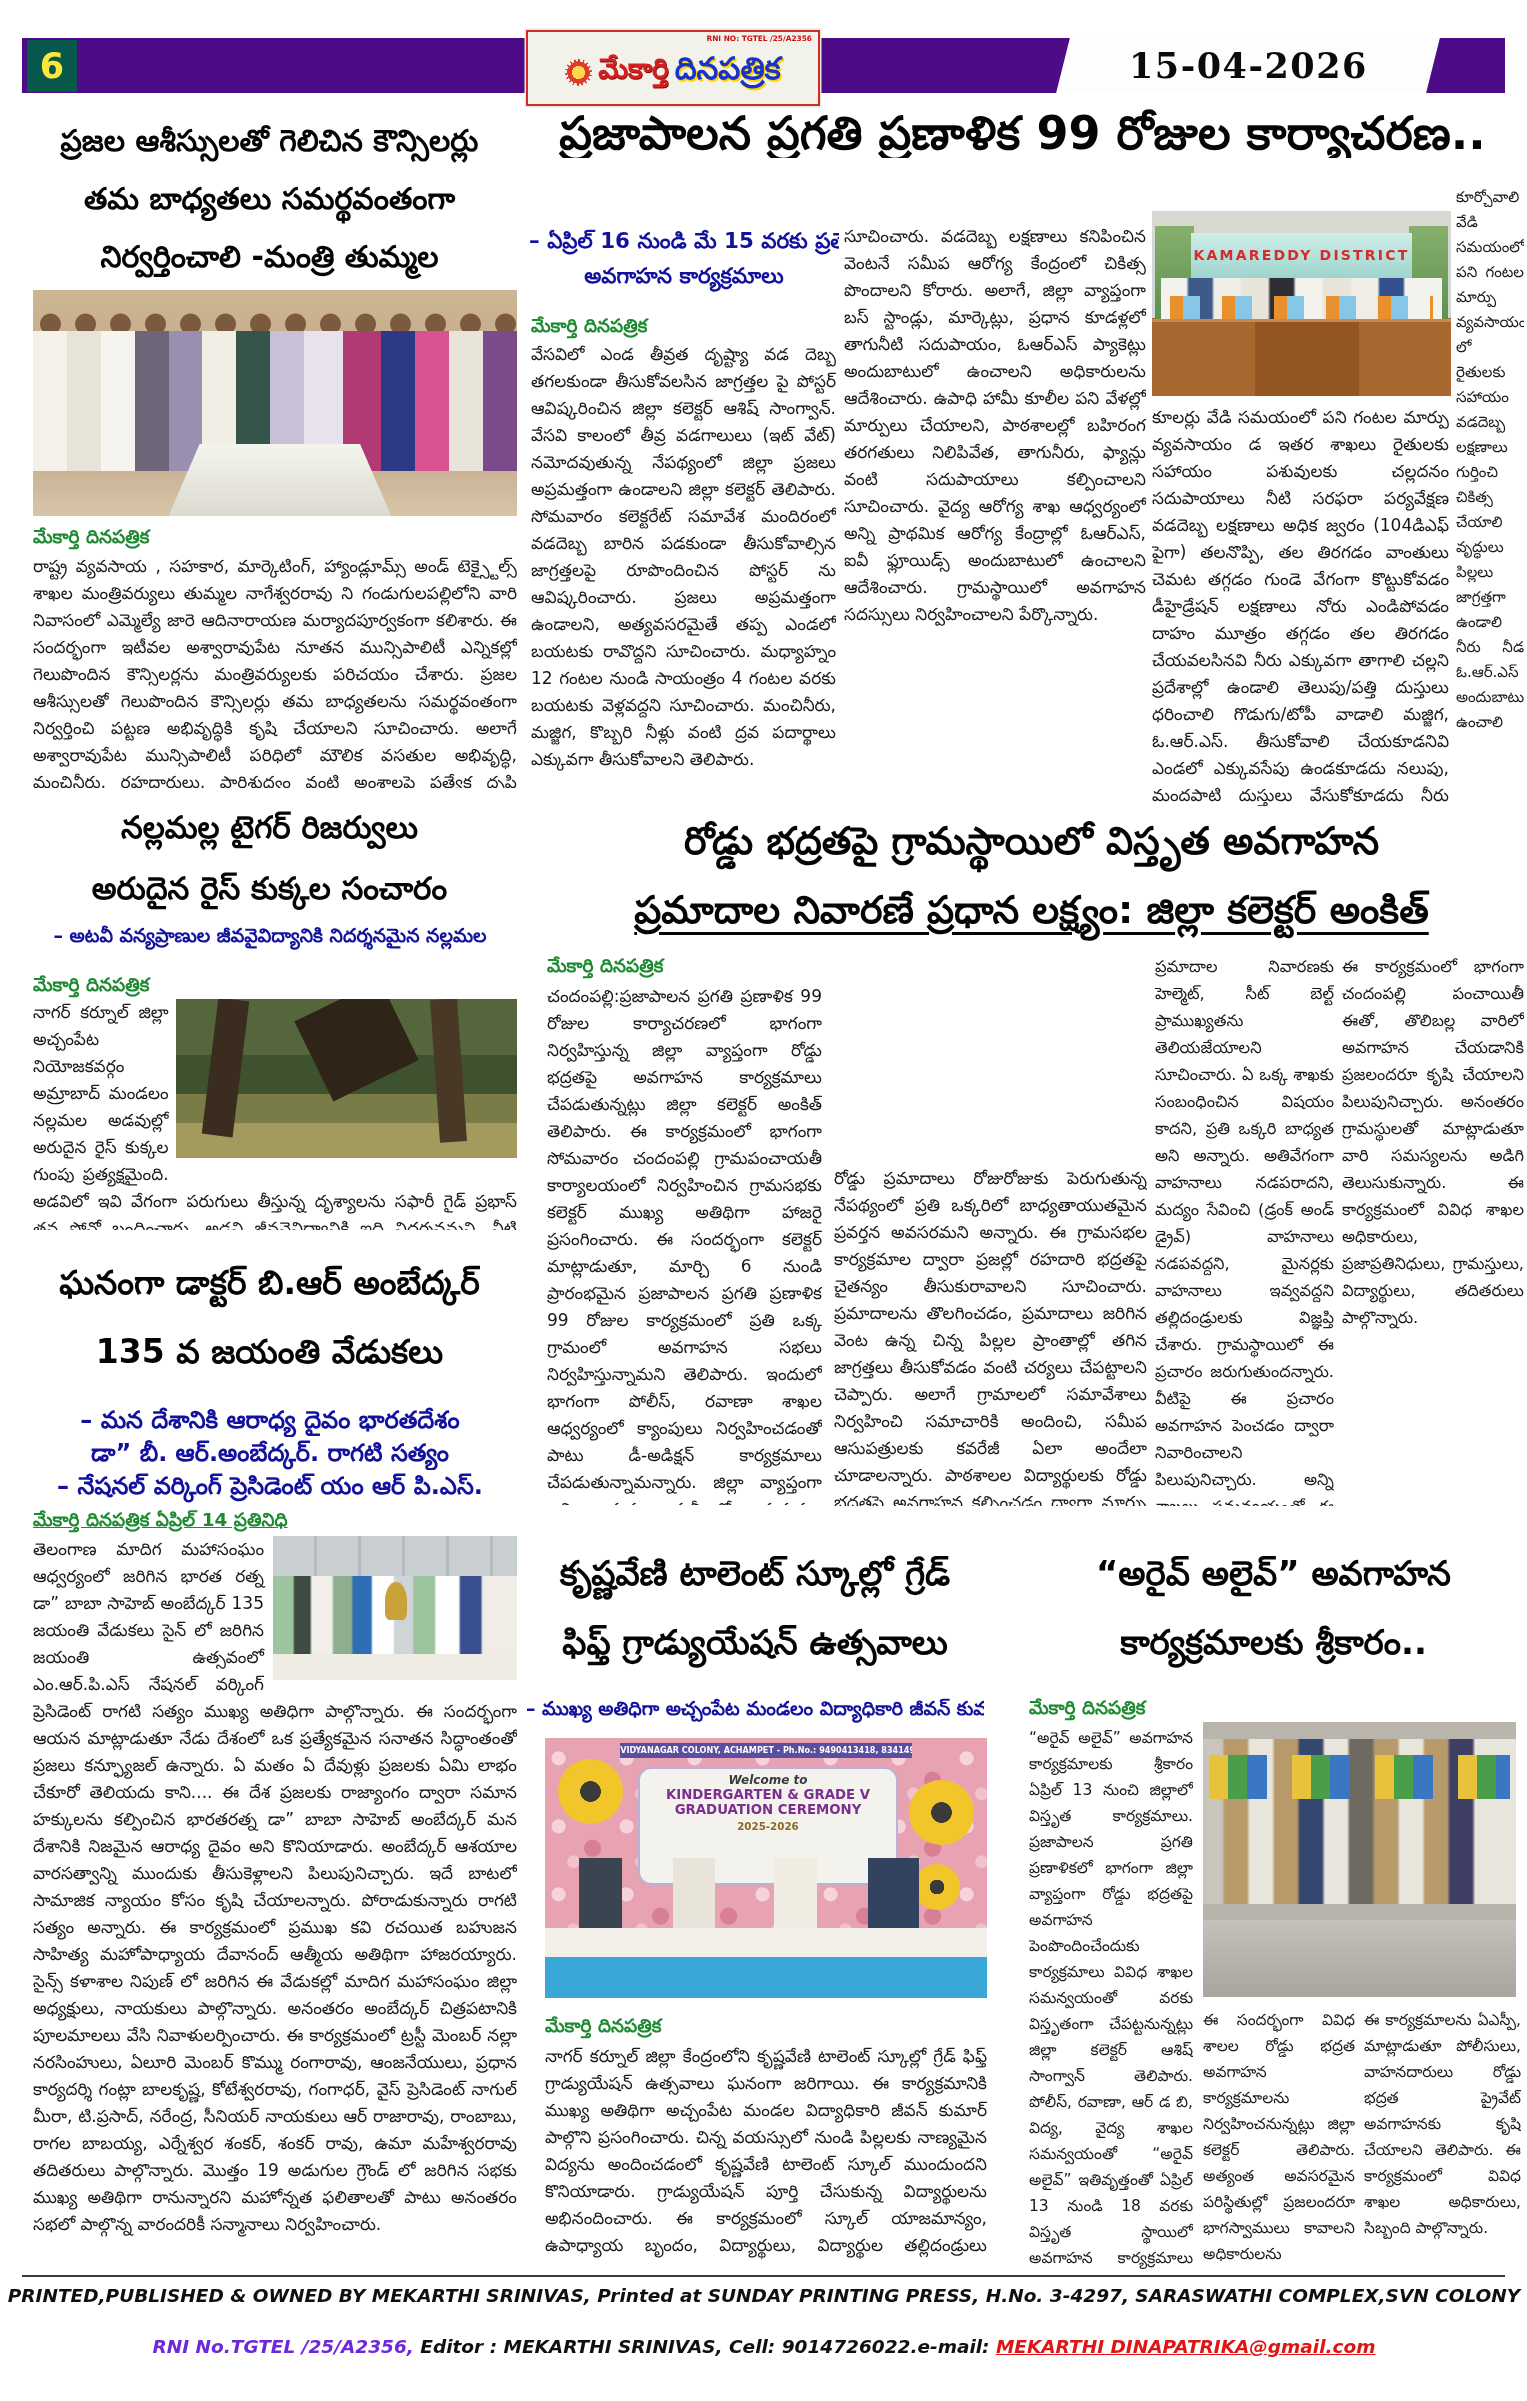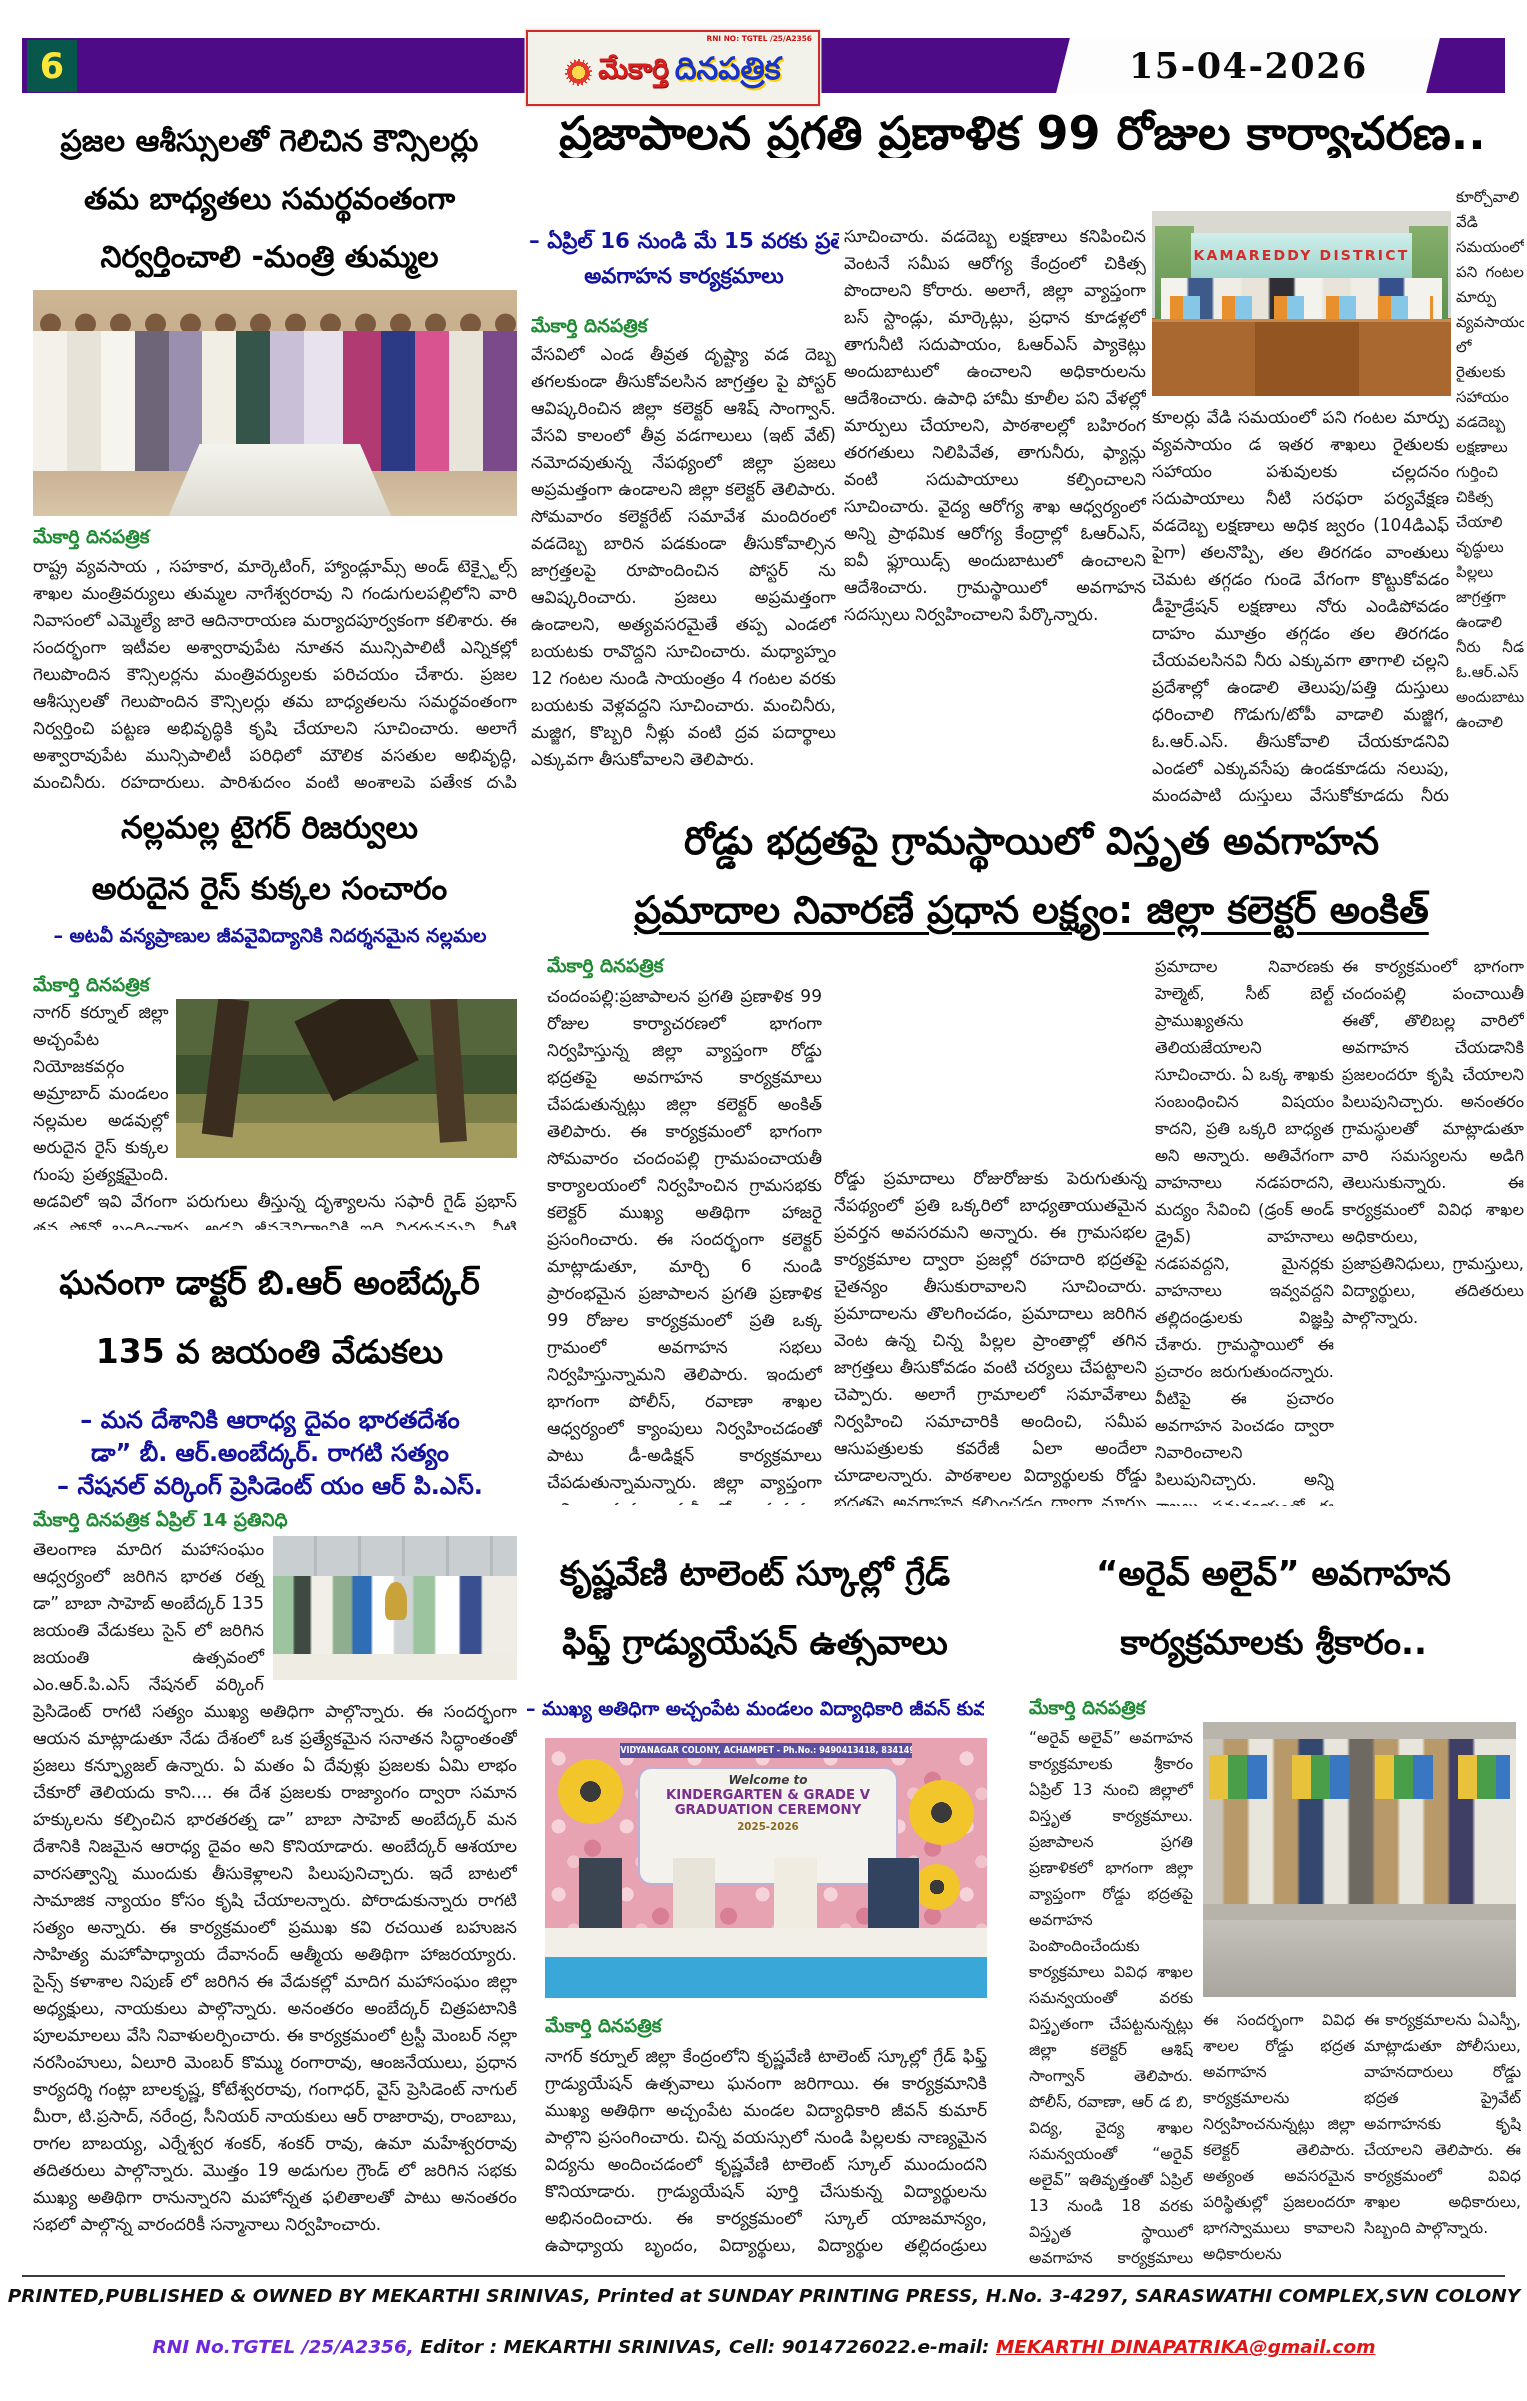--- a/index.html
+++ b/index.html
@@ -232,21 +232,21 @@
 
   <div class="headline h-d">
     <div>ఘనంగా డాక్టర్ బి.ఆర్ అంబేద్కర్</div>
     <div>135 వ జయంతి వేడుకలు</div>
   </div>
   <div class="sub sub-d">
     <div>– మన దేశానికి ఆరాధ్య దైవం భారతదేశం</div>
     <div>డా” బీ. ఆర్.అంబేద్కర్. రాగటి సత్యం</div>
     <div>– నేషనల్ వర్కింగ్ ప్రెసిడెంట్ యం ఆర్ పి.ఎస్.</div>
   </div>
-  <div class="dl" style="left:33px;top:1509px;">మేకార్తి దినపత్రిక ఏప్రిల్ 14 ప్రతినిధి</div>
+  <div class="dl" style="left:33px;top:1509px;text-decoration:underline;">మేకార్తి దినపత్రిక ఏప్రిల్ 14 ప్రతినిధి</div>
   <div class="bd bd-d">
     <div class="photo ph-float pd" style="position:relative;">
       <div class="pd-cab"></div>
       <div class="pd-people"></div>
       <div class="pd-statue"></div>
     </div>
     <span>తెలంగాణ మాదిగ మహాసంఘం ఆధ్వర్యంలో జరిగిన భారత రత్న డా” బాబా సాహెబ్ అంబేద్కర్ 135 జయంతి వేడుకలు సైన్ లో జరిగిన జయంతి ఉత్సవంలో ఎం.ఆర్.పి.ఎస్ నేషనల్ వర్కింగ్ ప్రెసిడెంట్ రాగటి సత్యం ముఖ్య అతిధిగా పాల్గొన్నారు. ఈ సందర్భంగా ఆయన మాట్లాడుతూ నేడు దేశంలో ఒక ప్రత్యేకమైన సనాతన సిద్ధాంతంతో ప్రజలు కన్ఫ్యూజల్ ఉన్నారు. ఏ మతం ఏ దేవుళ్లు ప్రజలకు ఏమి లాభం చేకూరో తెలియదు కాని.... ఈ దేశ ప్రజలకు రాజ్యాంగం ద్వారా సమాన హక్కులను కల్పించిన భారతరత్న డా” బాబా సాహెబ్ అంబేద్కర్ మన దేశానికి నిజమైన ఆరాధ్య దైవం అని కొనియాడారు. అంబేద్కర్ ఆశయాల వారసత్వాన్ని ముందుకు తీసుకెళ్లాలని పిలుపునిచ్చారు. ఇదే బాటలో సామాజిక న్యాయం కోసం కృషి చేయాలన్నారు. పోరాడుకున్నారు రాగటి సత్యం అన్నారు. ఈ కార్యక్రమంలో ప్రముఖ కవి రచయిత బహుజన సాహిత్య మహోపాధ్యాయ దేవానంద్ ఆత్మీయ అతిథిగా హాజరయ్యారు. సైన్స్ కళాశాల నిపుణ్ లో జరిగిన ఈ వేడుకల్లో మాదిగ మహాసంఘం జిల్లా అధ్యక్షులు, నాయకులు పాల్గొన్నారు. అనంతరం అంబేద్కర్ చిత్రపటానికి పూలమాలలు వేసి నివాళులర్పించారు. ఈ కార్యక్రమంలో ట్రస్టీ మెంబర్ నల్లా నరసింహులు, ఏలూరి మెంబర్ కొమ్ము రంగారావు, ఆంజనేయులు, ప్రధాన కార్యదర్శి గంట్లా బాలకృష్ణ, కోటేశ్వరరావు, గంగాధర్, వైస్ ప్రెసిడెంట్ నాగుల్ మీరా, టి.ప్రసాద్, నరేంద్ర, సీనియర్ నాయకులు ఆర్ రాజారావు, రాంబాబు, రాగల బాబయ్య, ఎర్నేశ్వర శంకర్, శంకర్ రావు, ఉమా మహేశ్వరరావు తదితరులు పాల్గొన్నారు. మొత్తం 19 అడుగుల గ్రౌండ్ లో జరిగిన సభకు ముఖ్య అతిథిగా రానున్నారని మహోన్నత ఫలితాలతో పాటు అనంతరం సభలో పాల్గొన్న వారందరికీ సన్మానాలు నిర్వహించారు.</span>
   </div>
 
   <div class="headline h-e">

